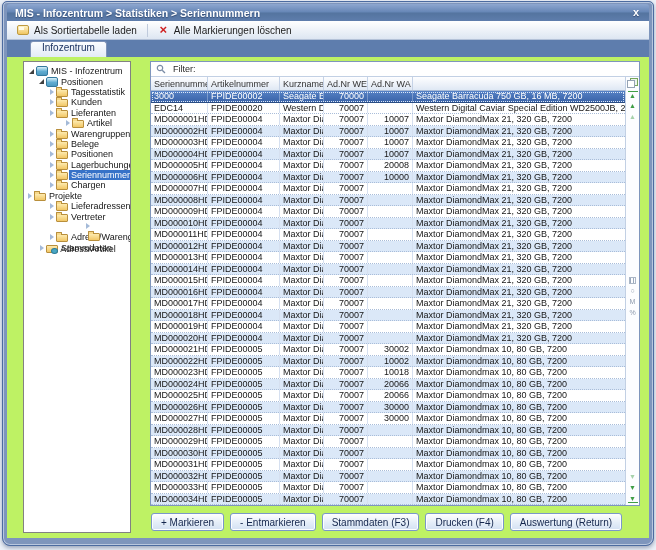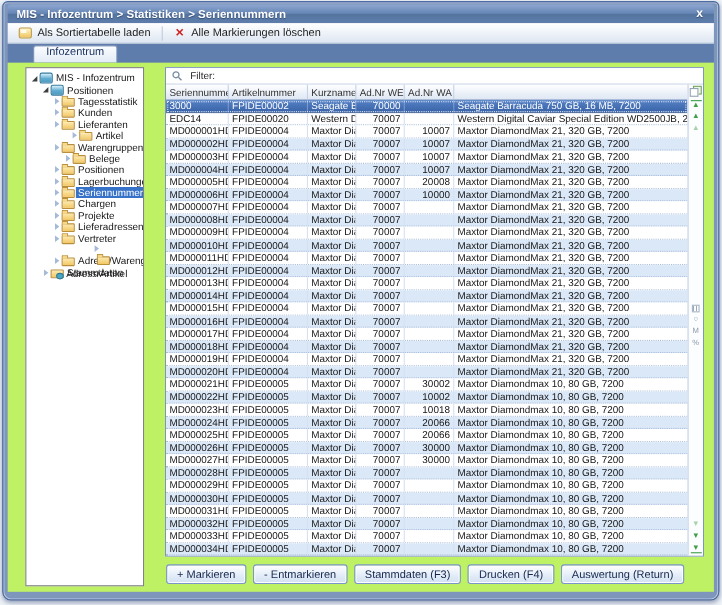--- a/index.html
+++ b/index.html
@@ -182,21 +182,21 @@
         <div class="tree-item" style="padding-left: 38px;">
     <span class="twisty collapsed"></span>
     <span class="tico folder"></span>
     <span class="tlabel">Artikel</span>
   </div>
         <div class="tree-item" style="padding-left: 22px;">
     <span class="twisty collapsed"></span>
     <span class="tico folder"></span>
     <span class="tlabel">Warengruppen</span>
   </div>
-        <div class="tree-item" style="padding-left: 32px;">
+        <div class="tree-item" style="padding-left: 22px;">
     <span class="twisty collapsed"></span>
     <span class="tico folder"></span>
     <span class="tlabel">Belege</span>
   </div>
         <div class="tree-item" style="padding-left: 22px;">
     <span class="twisty collapsed"></span>
     <span class="tico folder"></span>
     <span class="tlabel">Positionen</span>
   </div>
         <div class="tree-item" style="padding-left: 22px;">
@@ -207,21 +207,21 @@
         <div class="tree-item" style="padding-left: 22px;">
     <span class="twisty collapsed"></span>
     <span class="tico folder"></span>
     <span class="tlabel sel">Seriennummern</span>
   </div>
         <div class="tree-item" style="padding-left: 22px;">
     <span class="twisty collapsed"></span>
     <span class="tico folder"></span>
     <span class="tlabel">Chargen</span>
   </div>
-        <div class="tree-item" style="padding-left: 22px;">
+        <div class="tree-item" style="">
     <span class="twisty collapsed"></span>
     <span class="tico folder"></span>
     <span class="tlabel">Projekte</span>
   </div>
         <div class="tree-item" style="padding-left: 22px;">
     <span class="twisty collapsed"></span>
     <span class="tico folder"></span>
     <span class="tlabel">Lieferadressen</span>
   </div>
         <div class="tree-item" style="padding-left: 22px;">

